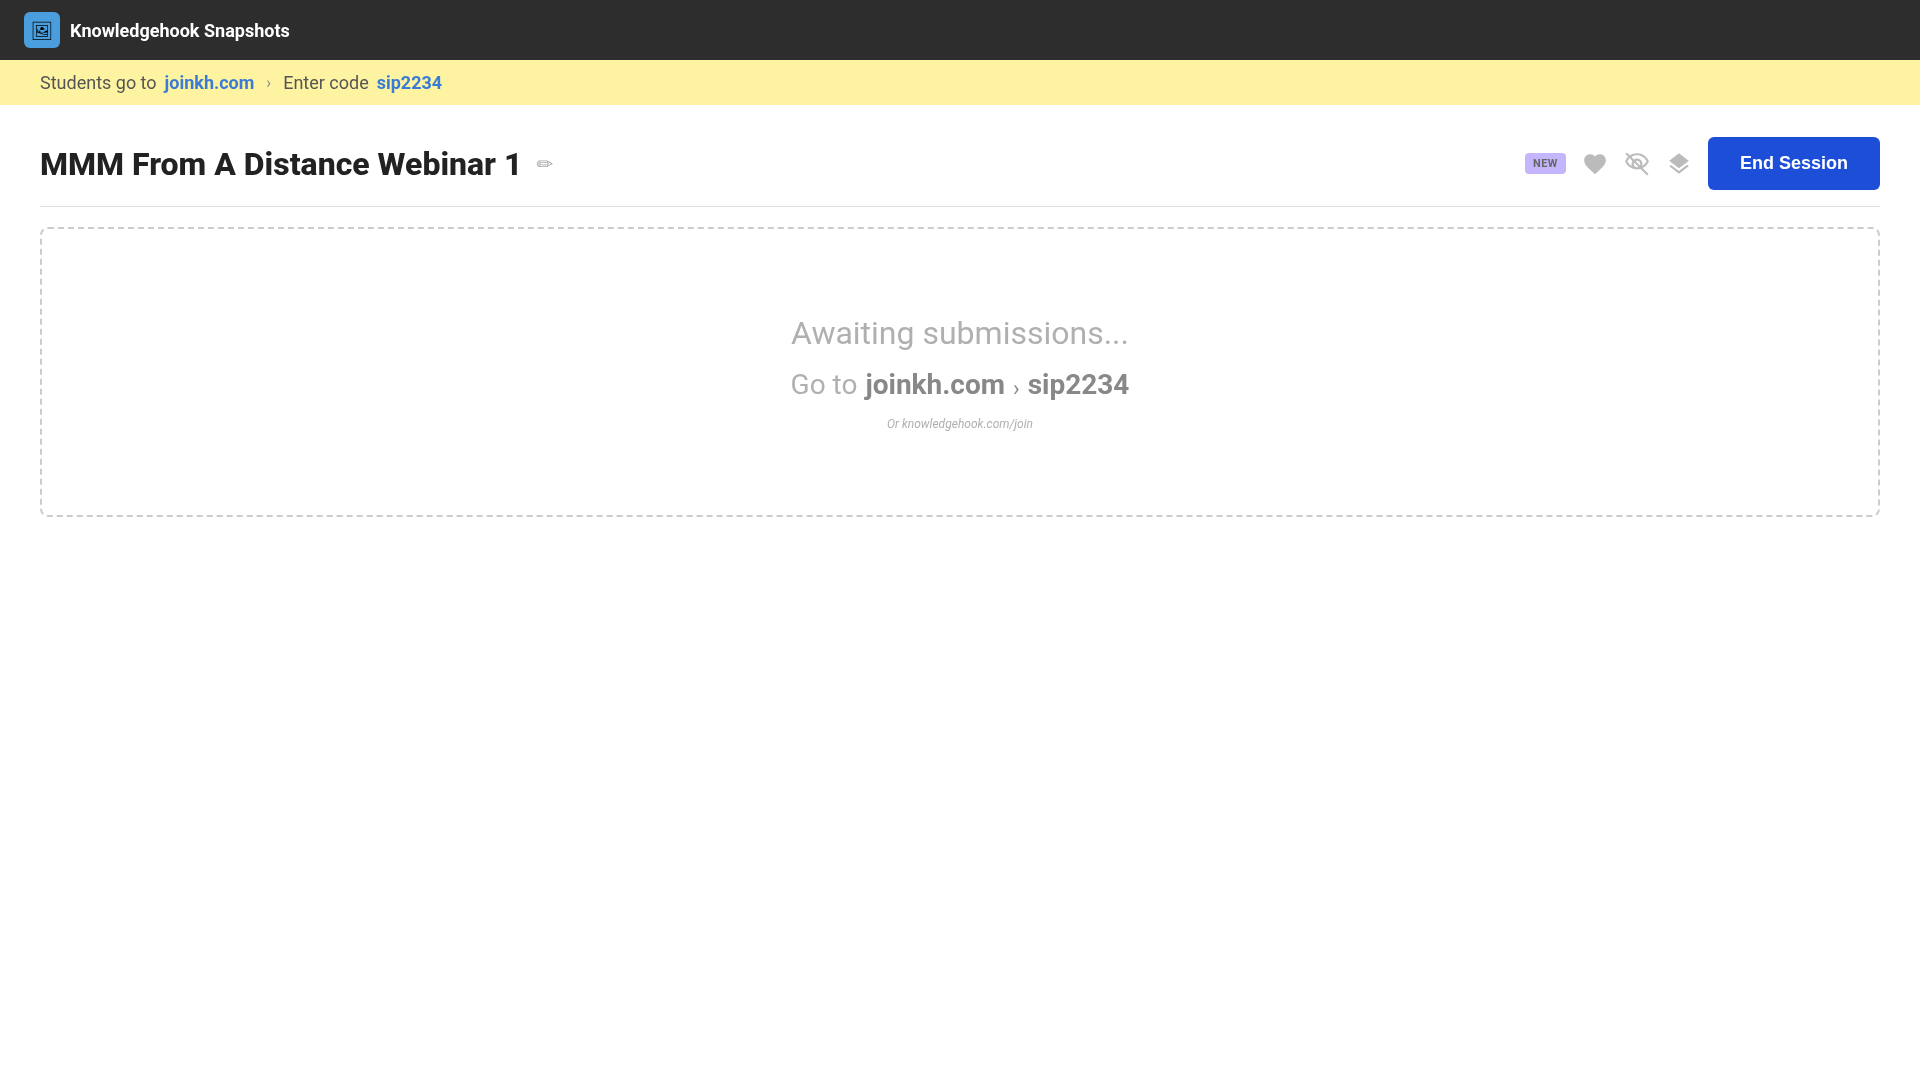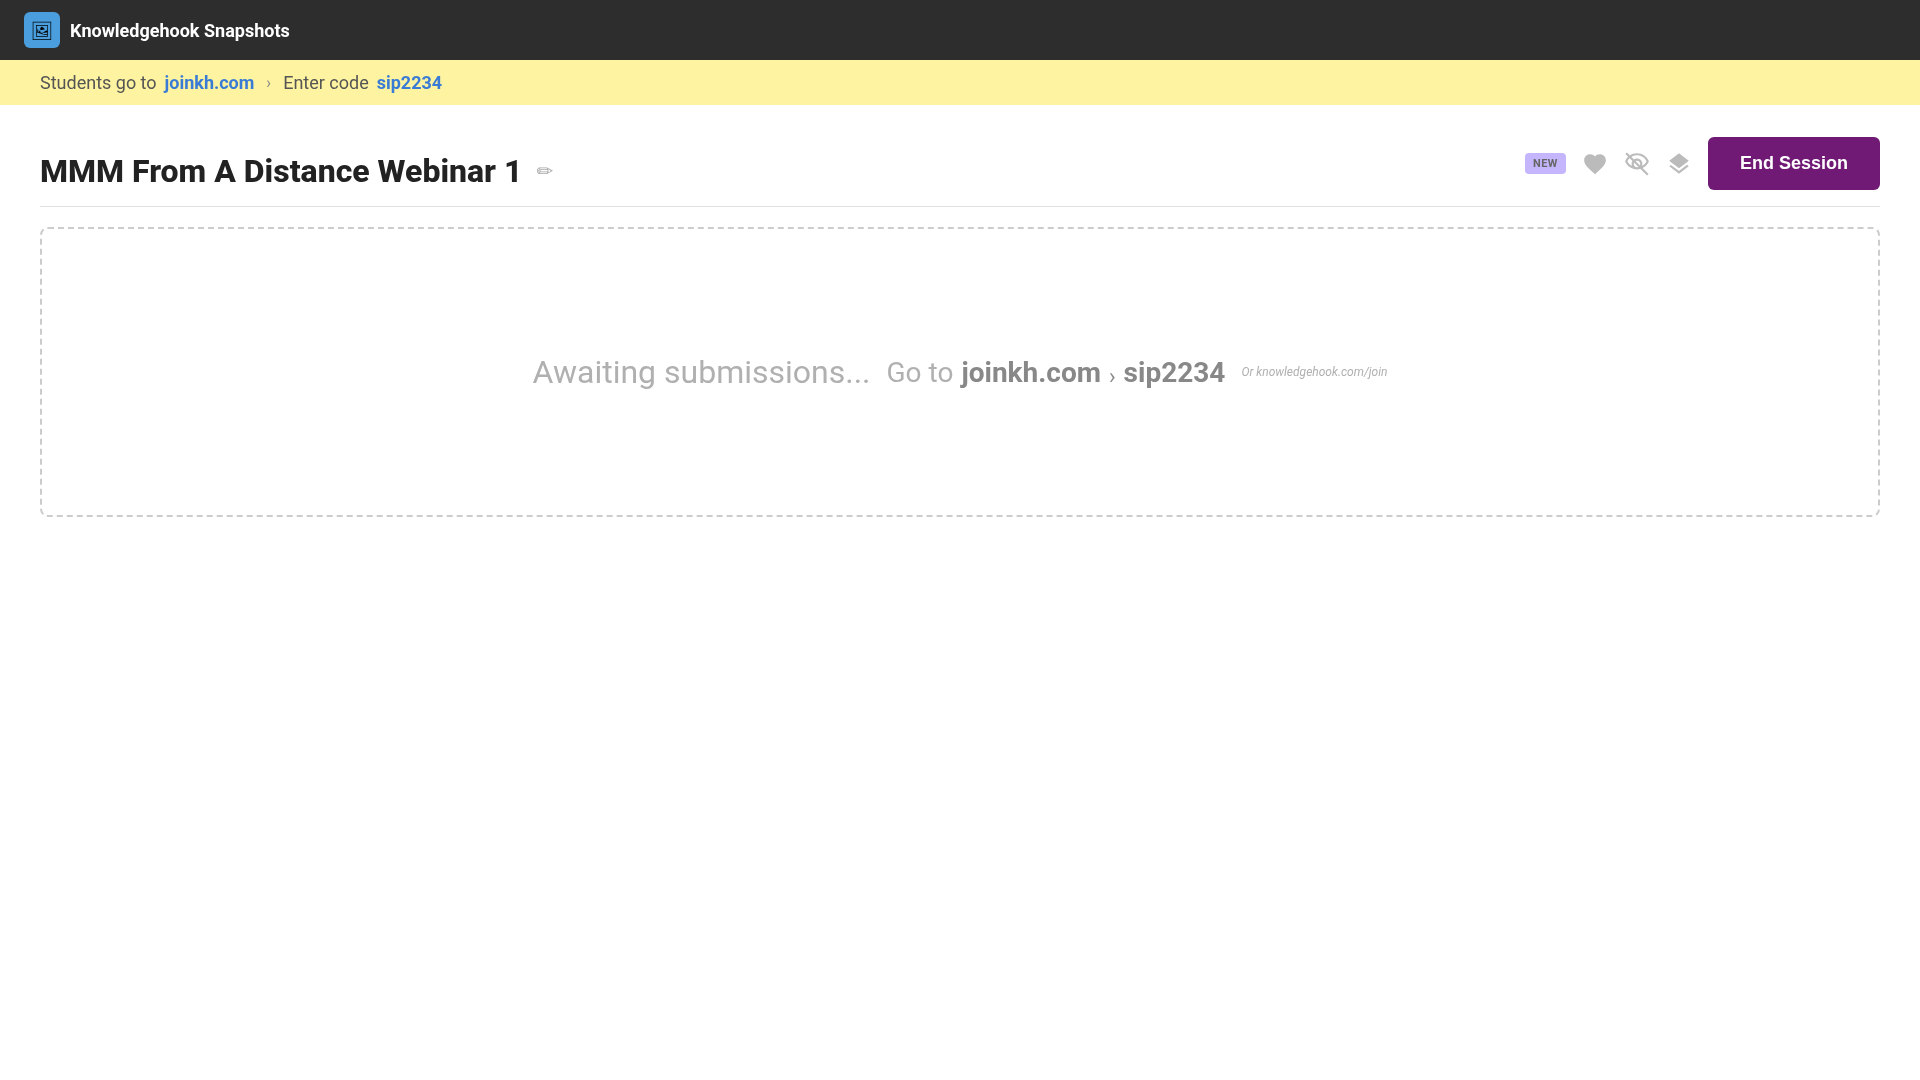--- a/index.html
+++ b/index.html
@@ -76,21 +76,21 @@
     }
 
     
     .main-content {
       padding: 32px 40px;
     }
 
     
     .session-header {
       display: flex;
-      align-items: flex-end;
+      align-items: center;
       justify-content: space-between;
       margin-bottom: 20px;
       padding-bottom: 16px;
       border-bottom: 1px solid #e0e0e0;
     }
 
     .session-title-area {
       display: flex;
       align-items: center;
       gap: 14px;
@@ -127,38 +127,38 @@
     .action-icon {
       color: #aaa;
       font-size: 22px;
       cursor: pointer;
       display: flex;
       align-items: center;
       justify-content: center;
     }
 
     .end-session-btn {
-      background: #701a75;
+      background: #1d4ed8;
       color: #ffffff;
       border: none;
       border-radius: 6px;
       padding: 16px 32px;
       font-size: 18px;
       font-weight: 600;
       cursor: pointer;
       white-space: nowrap;
     }
 
     
     .submissions-box {
       border: 2px dashed #cccccc;
       border-radius: 8px;
       padding: 80px 40px;
       display: flex;
-      flex-direction: row;
+      flex-direction: column;
       align-items: center;
       justify-content: center;
       min-height: 290px;
       gap: 16px;
     }
 
     .awaiting-text {
       font-size: 32px;
       color: #b0b0b0;
       font-weight: 400;

